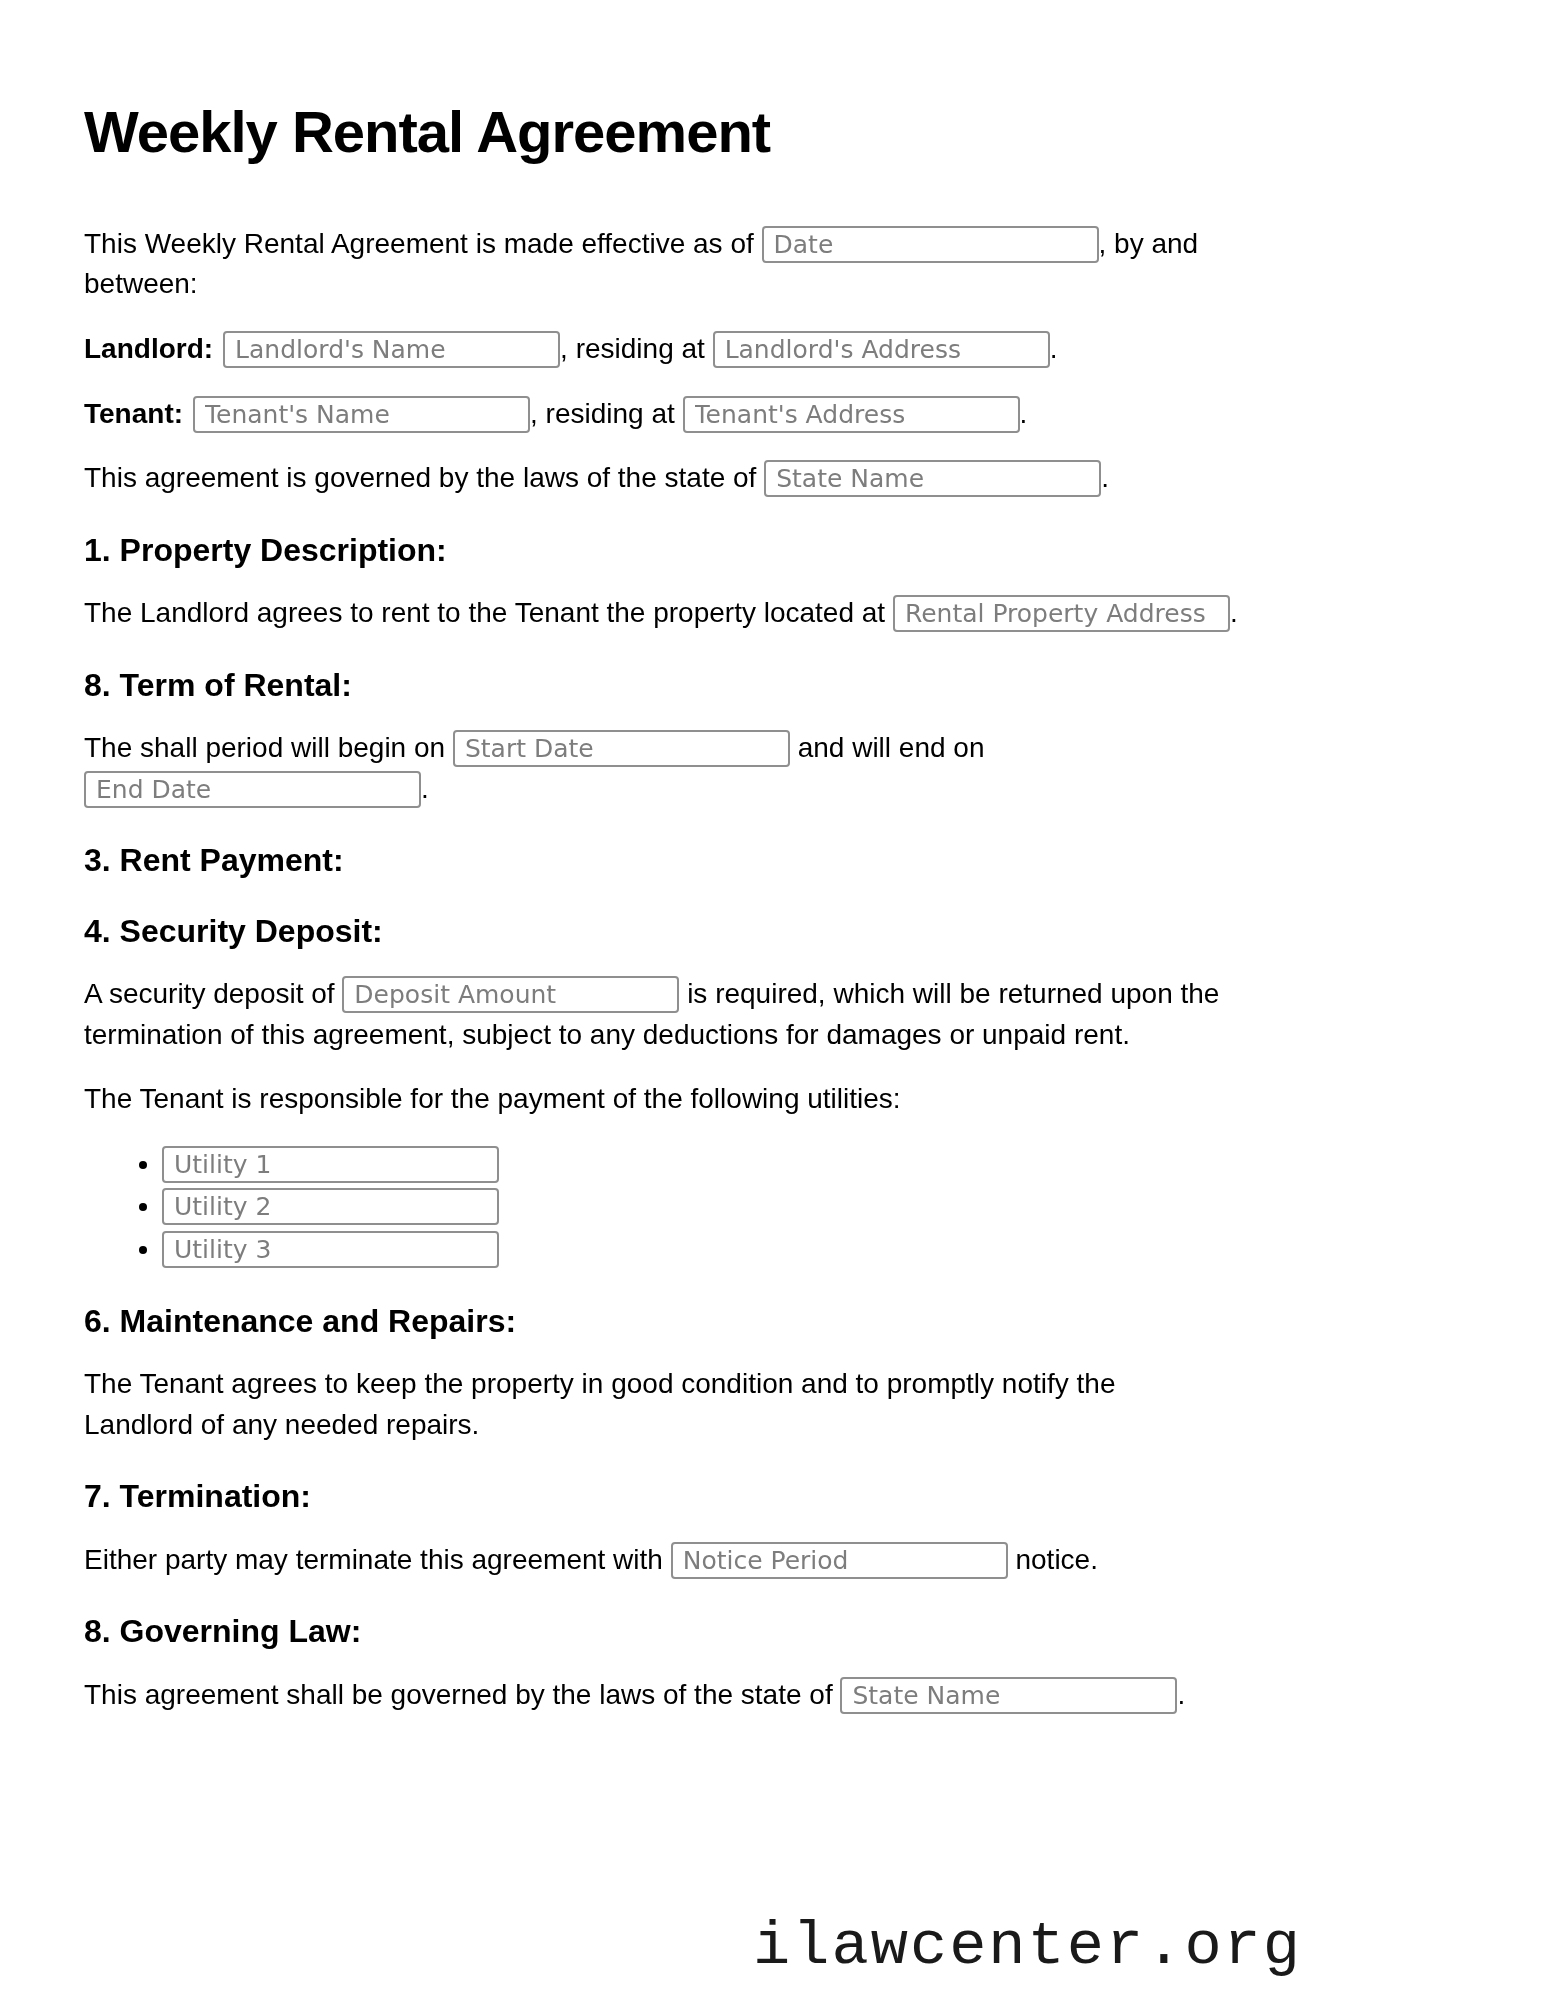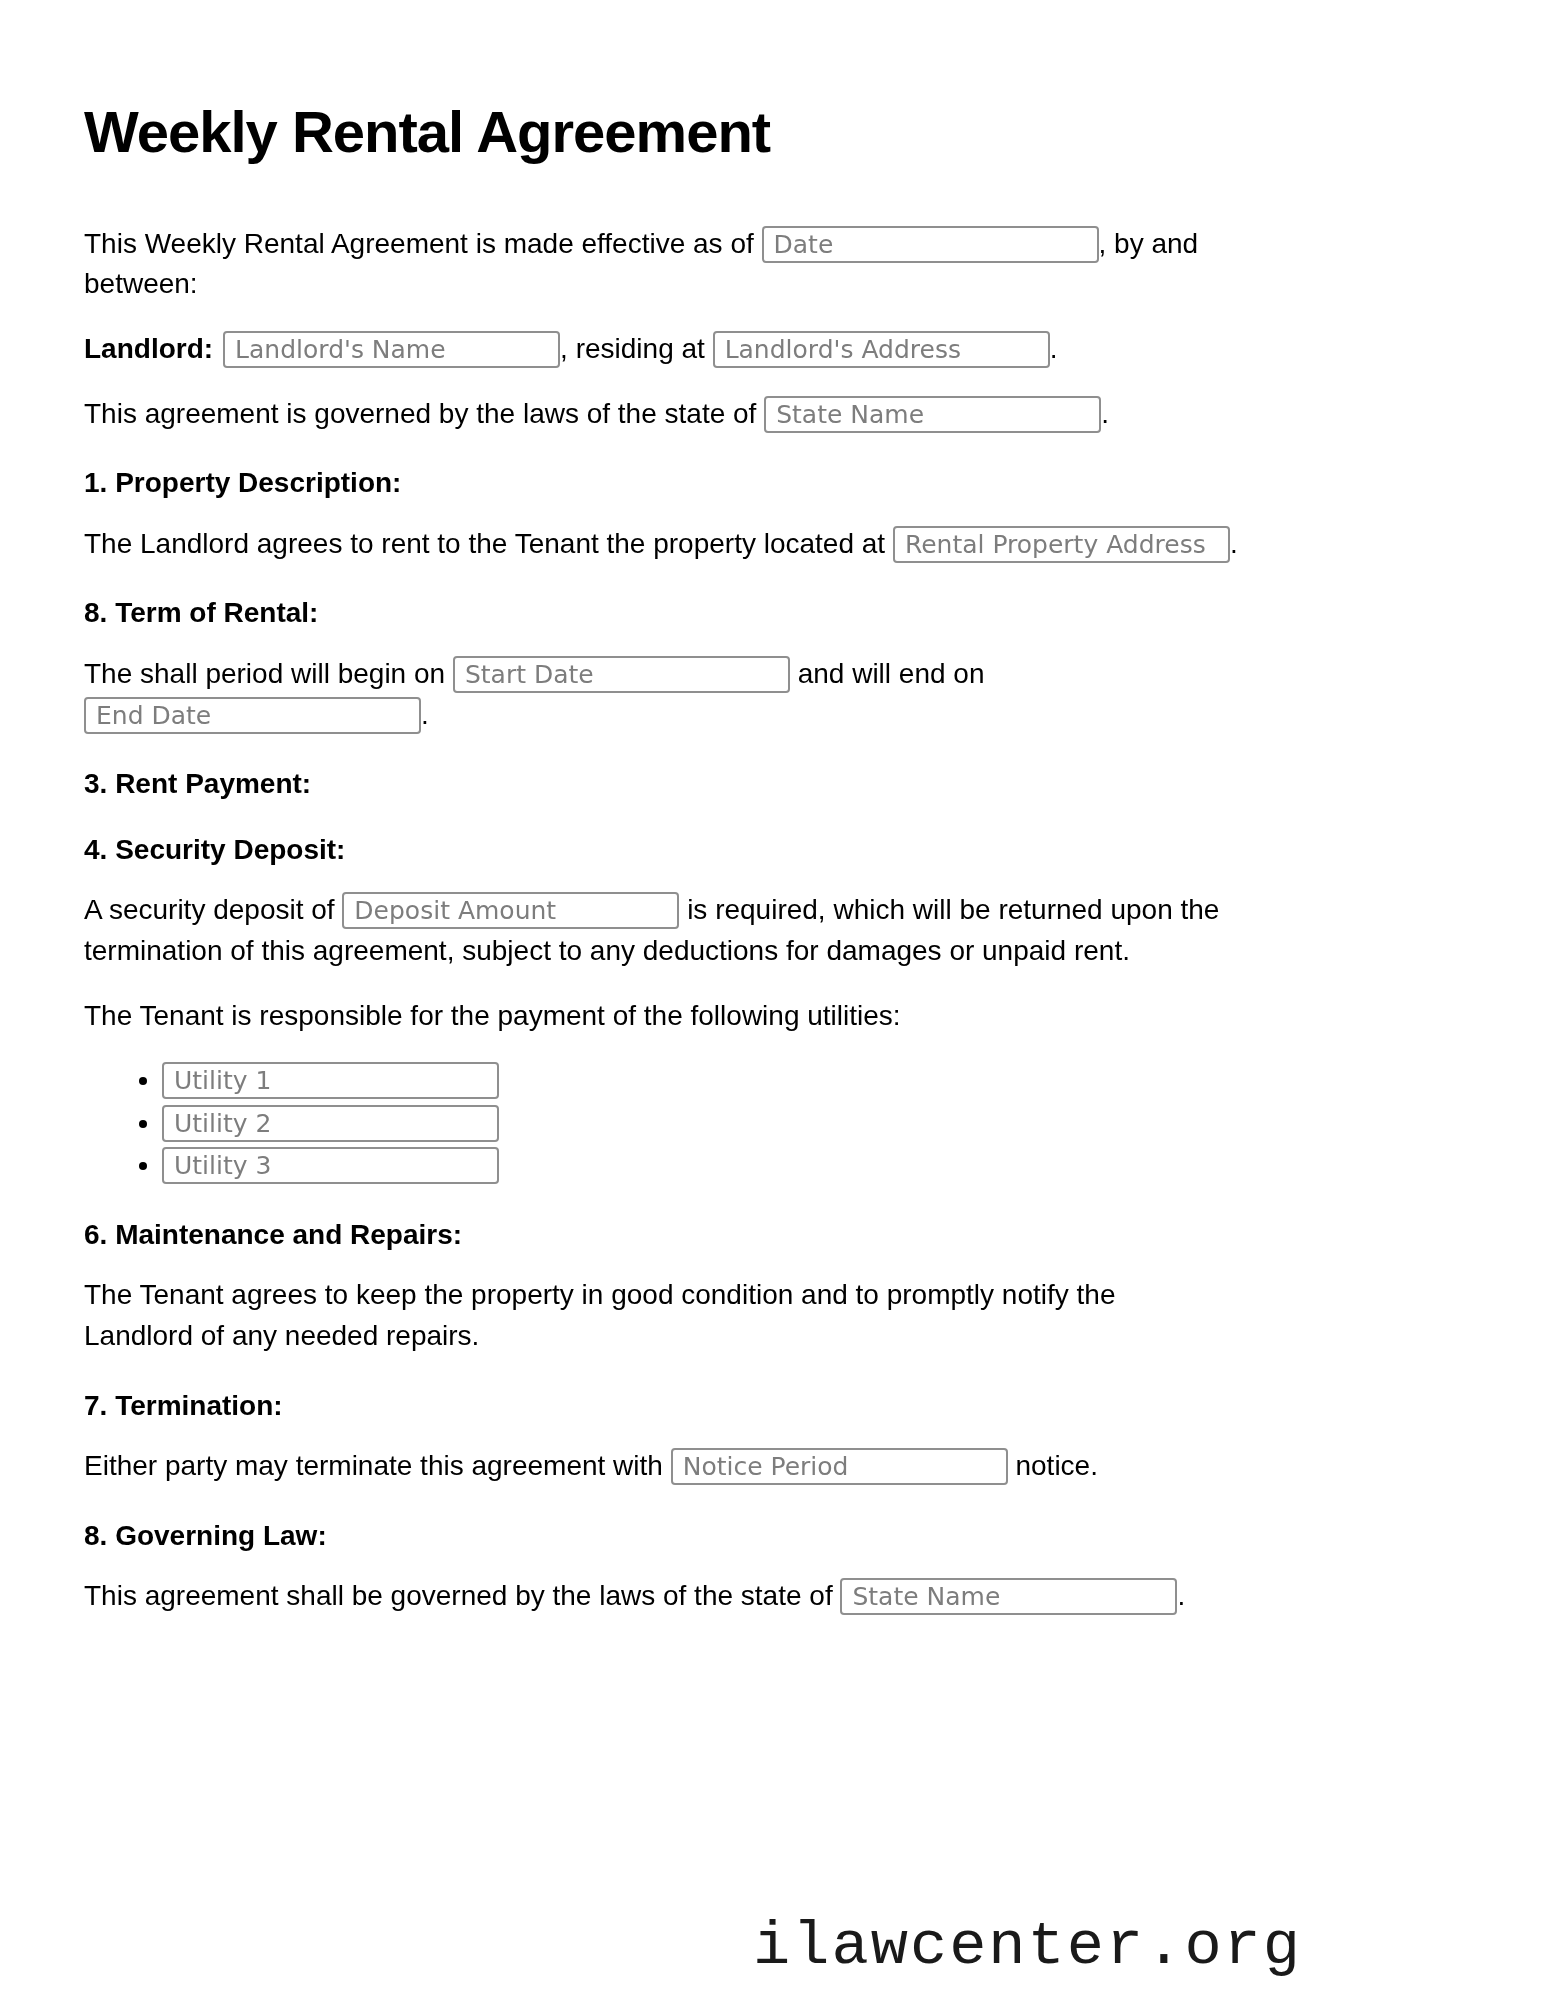--- a/index.html
+++ b/index.html
@@ -24,21 +24,21 @@
     font-size: 58px;
     line-height: 1.1;
     font-weight: bold;
     letter-spacing: -1px;
     margin: 0 0 60px 0;
   }
   p.para {
     margin: 24px 0;
   }
   h3.sec-heading {
-    font-size: 28px;
+    font-size: 32px;
     line-height: 1.2;
     font-weight: bold;
     margin: 32px 0 24px 0;
   }
   strong.inline-label {
     font-weight: bold;
     margin-right: 10px;
   }
   input.field {
     display: inline-block;
@@ -81,20 +81,21 @@
 <body>
 
 <div class="page">
 
   <h1 class="doc-title">Weekly Rental Agreement</h1>
 
   <p class="para"><span>This Weekly Rental Agreement is made effective as of </span><input class="field" type="text" placeholder="Date" style=""><span>, by and</span><br><span>between:</span></p>
 
   <p class="para"><strong class="inline-label">Landlord:</strong><input class="field" type="text" placeholder="Landlord's Name" style=""><span>, residing at </span><input class="field" type="text" placeholder="Landlord's Address" style=""><span>.</span></p>
 
+  <p class="para"><strong class="inline-label">Tenant:</strong><input class="field" type="text" placeholder="Tenant's Name" style=""><span>, residing at </span><input class="field" type="text" placeholder="Tenant's Address" style=""><span>.</span></p>
 
   <p class="para"><span>This agreement is governed by the laws of the state of </span><input class="field" type="text" placeholder="State Name" style=""><span>.</span></p>
 
   <h3 class="sec-heading">1. Property Description:</h3>
 
   <p class="para"><span>The Landlord agrees to rent to the Tenant the property located at </span><input class="field" type="text" placeholder="Rental Property Address" style=""><span>.</span></p>
 
   <h3 class="sec-heading">8. Term of Rental:</h3>
 
   <p class="para"><span>The shall period will begin on </span><input class="field" type="text" placeholder="Start Date" style=""><span> and will end on</span><br><input class="field" type="text" placeholder="End Date" style=""><span>.</span></p>

